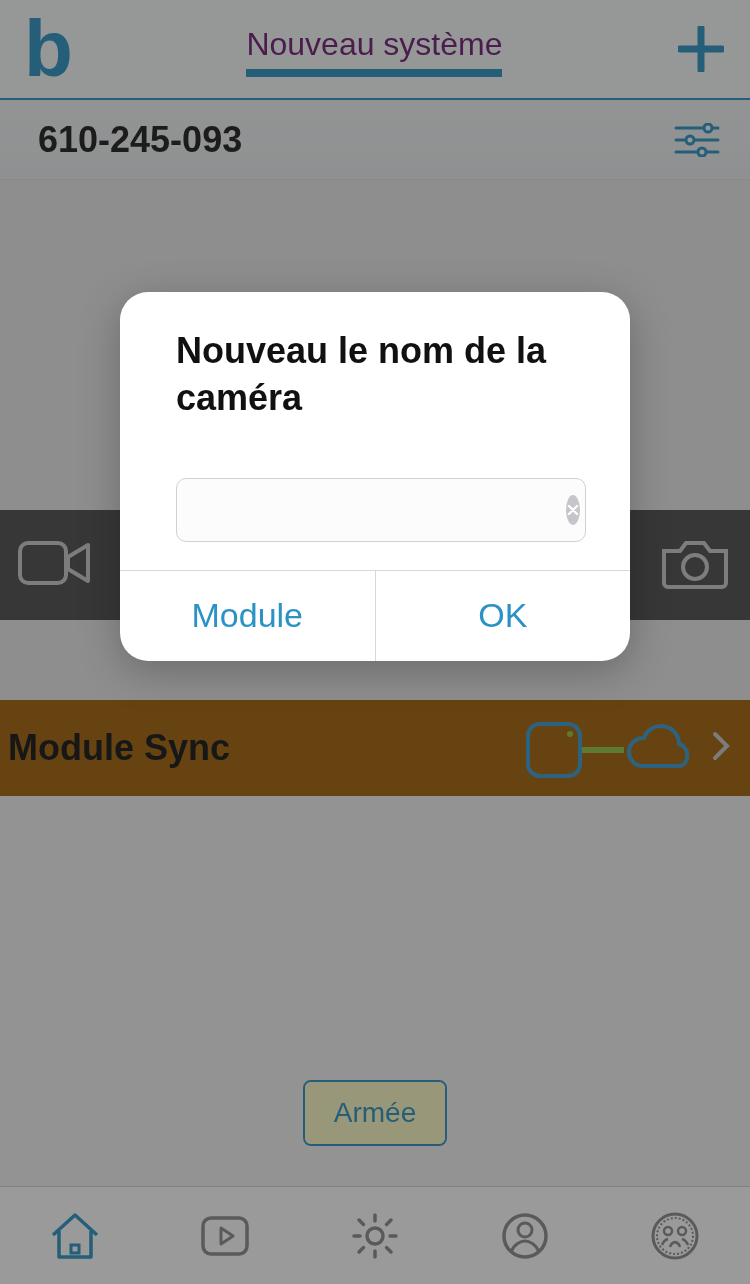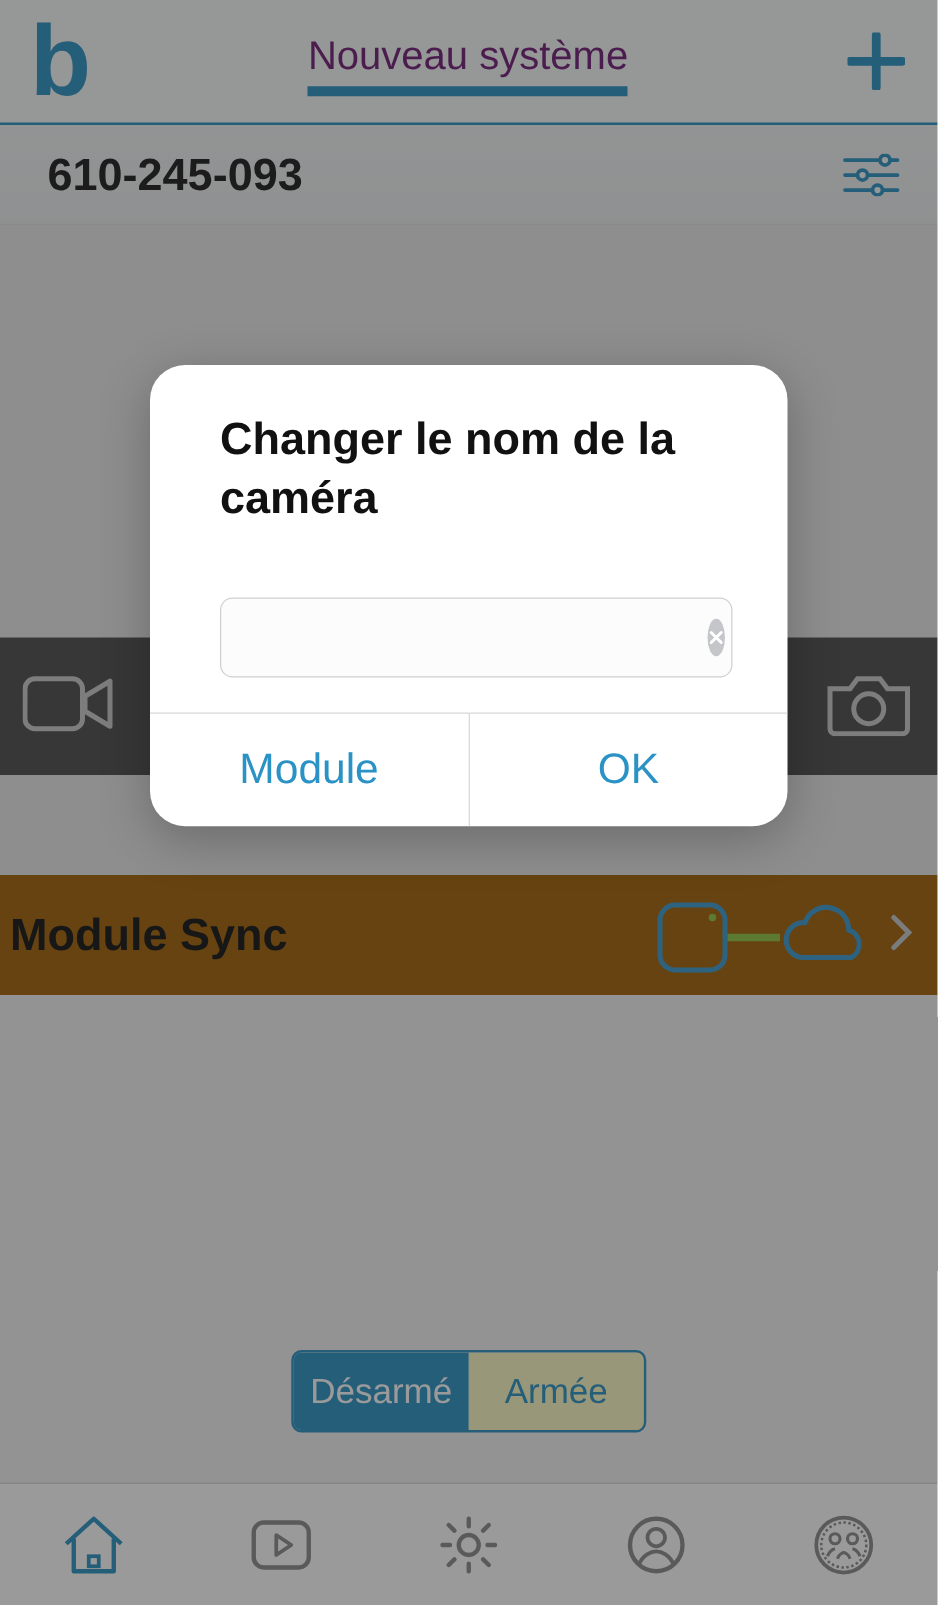--- a/index.html
+++ b/index.html
@@ -103,21 +103,20 @@
   </svg>
   <div class="chev">
     <svg width="18" height="30" viewBox="0 0 18 30">
         <path d="M3 3 L15 15 L3 27" stroke="#c7c8ca" stroke-width="4" fill="none" stroke-linecap="round"></path>
       </svg>
   </div>
 </div>
 
 <div class="layer segwrap">
   <div class="segment">
-    <div class="seg active">Désarmé</div>
     <div class="seg inactive">Armée</div>
   </div>
 </div>
 
 <div class="layer tabbar">
   <div class="tab">
     <svg width="52" height="50" viewBox="0 0 52 50">
         <path d="M4 24 L26 4 L48 24 M10 20 V46 H42 V20" stroke="#2a92c4" stroke-width="3.5" fill="none" stroke-linejoin="round"></path>
         <rect x="22" y="34" width="8" height="8" stroke="#2a92c4" stroke-width="3" fill="none"></rect>
       </svg>
@@ -149,21 +148,21 @@
         <circle cx="32" cy="20" r="4" stroke="#8a8b8d" stroke-width="2.5" fill="none"></circle>
         <path d="M12 34c2-5 6-6 6-6M38 34c-2-5-6-6-6-6M20 36c1-4 5-5 5-5s4 1 5 5" stroke="#8a8b8d" stroke-width="2.5" fill="none"></path>
       </svg>
   </div>
 </div>
 
 <div class="scrim"></div>
 
 <div class="dialog">
   <div class="dialog-body">
-    <div class="dialog-title">Changer le nom de la caméra</div>
+    <div class="dialog-title">Nouveau le nom de la caméra</div>
     <div class="dialog-input-wrap">
       <input class="dialog-input" type="text" value="" style="">
       <div class="clearbtn">
         <svg width="14" height="14" viewBox="0 0 14 14">
             <path d="M3 3l8 8M11 3l-8 8" stroke="#fff" stroke-width="2.4" stroke-linecap="round"></path>
           </svg>
       </div>
     </div>
   </div>
   <div class="dialog-buttons">

